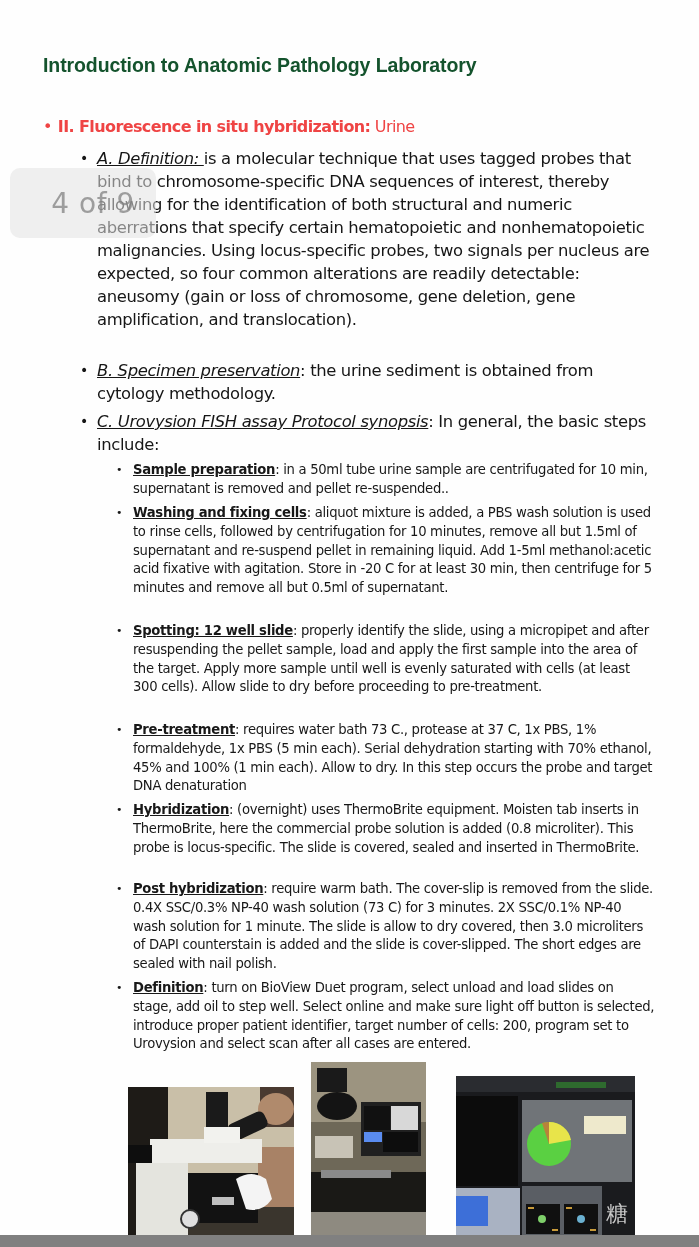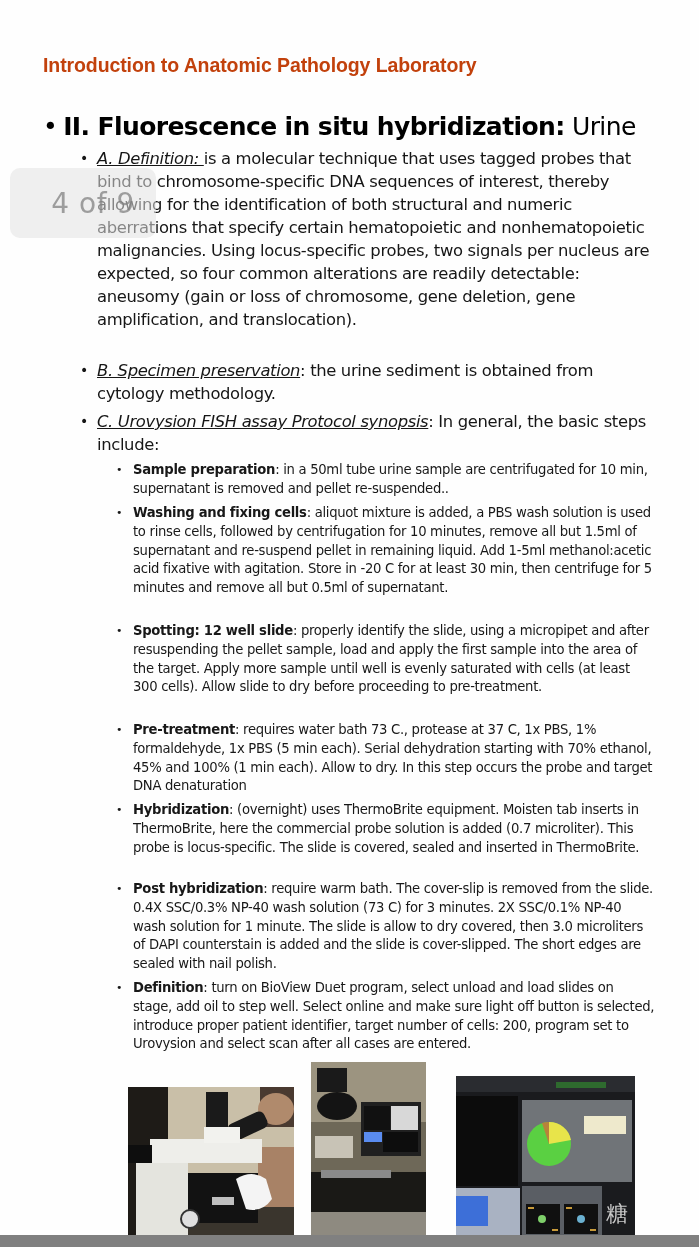--- a/index.html
+++ b/index.html
@@ -2,33 +2,33 @@
 <html><head>
 <meta charset="utf-8">
 <style>
   html, body { margin: 0; padding: 0; }
   body {
     width: 699px; height: 1247px; overflow: hidden;
     background: #fefefe; position: relative;
     font-family: "Liberation Sans", sans-serif; color: #111;
   }
   .header { position: absolute; left: 43px; top: 54px; width: 640px; }
-  .header-line { font-family: "Liberation Sans", sans-serif; font-weight: bold; font-size: 19.5px; line-height: 23px; color: #c2410c; letter-spacing: -0.1px; }
+  .header-line { font-family: "Liberation Sans", sans-serif; font-weight: bold; font-size: 19.5px; line-height: 23px; color: #14532d; letter-spacing: -0.1px; }
   .header-line sup { font-size: 12px; line-height: 0; position: relative; top: -1px; }
-  .section-title { position: absolute; left: 43px; top: 112px; font-family: "DejaVu Sans", sans-serif; font-size: 25px; line-height: 30px; color: #000000; letter-spacing: -0.6px; }
+  .section-title { position: absolute; left: 43px; top: 112px; font-family: "DejaVu Sans", sans-serif; font-size: 16px; line-height: 30px; color: #ef4444; letter-spacing: -0.6px; }
   .section-title .bullet { margin-right: 6px; }
   .section-title b { font-weight: bold; }
   .lvl1 { position: absolute; left: 80px; width: 580px; font-family: "DejaVu Sans", sans-serif; font-size: 16.4px; line-height: 23px; color: #161616; letter-spacing: -0.35px; }
   .lvl1 .b { position: absolute; left: 0; top: 0; font-size: 14px; }
   .lvl1 .txt { margin-left: 17px; display: block; }
   .lvl1 .lab { font-style: italic; text-decoration: underline; }
   .lvl2 { position: absolute; left: 116px; width: 540px; font-family: "DejaVu Sans", sans-serif; font-size: 13.2px; line-height: 18.8px; color: #181818; letter-spacing: -0.3px; }
   .lvl2 .b { position: absolute; left: 0; top: 0; font-size: 11px; }
   .lvl2 .txt { margin-left: 17px; display: block; }
-  .lvl2 .lab { font-weight: bold; }
+  .lvl2 .lab { font-weight: bold; text-decoration: underline; }
   .page-badge { position: absolute; left: 10px; top: 168px; width: 146px; height: 70px; border-radius: 10px; background: rgba(225,225,225,0.55); display: flex; align-items: center; justify-content: center; }
   .page-badge span { font-family: "DejaVu Sans", sans-serif; font-size: 28px; color: rgba(130,130,130,0.75); letter-spacing: 0.5px; margin-left: 20px; }
   .photo { position: absolute; overflow: hidden; }
   .bottom-bar { position: absolute; left: 0; top: 1235px; width: 699px; height: 12px; background: #808080; }
 </style>
 </head>
 <body>
 
 <div class="header">
   <div class="header-line">Introduction to Anatomic Pathology Laboratory</div>
@@ -62,21 +62,21 @@
 <div class="lvl2" style="top:622px;">
   <span class="b">•</span>
   <span class="txt"><span class="lab">Spotting: 12 well slide</span><span>: properly identify the slide, using a micropipet and after resuspending the pellet sample, load and apply the first sample into the area of the target. Apply more sample until well is evenly saturated with cells (at least 300 cells). Allow slide to dry before proceeding to pre-treatment.</span></span>
 </div>
 <div class="lvl2" style="top:721px;">
   <span class="b">•</span>
   <span class="txt"><span class="lab">Pre-treatment</span><span>: requires water bath 73 C., protease at 37 C, 1x PBS, 1% formaldehyde, 1x PBS (5 min each). Serial dehydration starting with 70% ethanol, 45% and 100% (1 min each). Allow to dry. In this step occurs the probe and target DNA denaturation</span></span>
 </div>
 <div class="lvl2" style="top:801px;">
   <span class="b">•</span>
-  <span class="txt"><span class="lab">Hybridization</span><span>: (overnight) uses ThermoBrite equipment. Moisten tab inserts in ThermoBrite, here the commercial probe solution is added (0.7 microliter). This probe is locus-specific. The slide is covered, sealed and inserted in ThermoBrite.</span></span>
+  <span class="txt"><span class="lab">Hybridization</span><span>: (overnight) uses ThermoBrite equipment. Moisten tab inserts in ThermoBrite, here the commercial probe solution is added (0.8 microliter). This probe is locus-specific. The slide is covered, sealed and inserted in ThermoBrite.</span></span>
 </div>
 <div class="lvl2" style="top:880px;">
   <span class="b">•</span>
   <span class="txt"><span class="lab">Post hybridization</span><span>: require warm bath. The cover-slip is removed from the slide. 0.4X SSC/0.3% NP-40 wash solution (73 C) for 3 minutes. 2X SSC/0.1% NP-40 wash solution for 1 minute. The slide is allow to dry covered, then 3.0 microliters of DAPI counterstain is added and the slide is cover-slipped. The short edges are sealed with nail polish.</span></span>
 </div>
 <div class="lvl2" style="top:979px;">
   <span class="b">•</span>
   <span class="txt"><span class="lab">Definition</span><span>: turn on BioView Duet program, select unload and load slides on stage, add oil to step well. Select online and make sure light off button is selected,  introduce proper patient identifier, target number of cells: 200, program set to Urovysion and select scan after all cases are entered.</span></span>
 </div>
 

